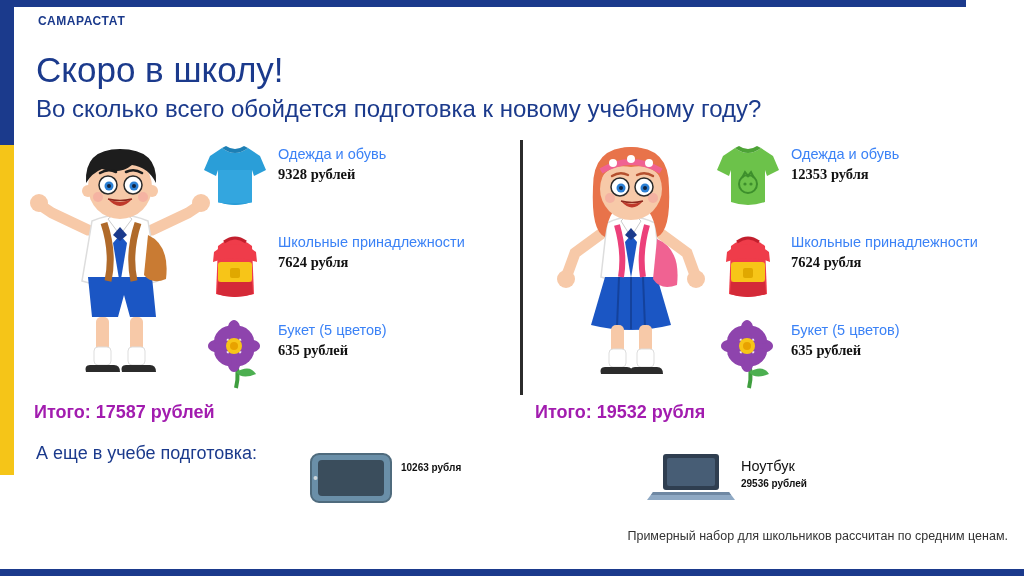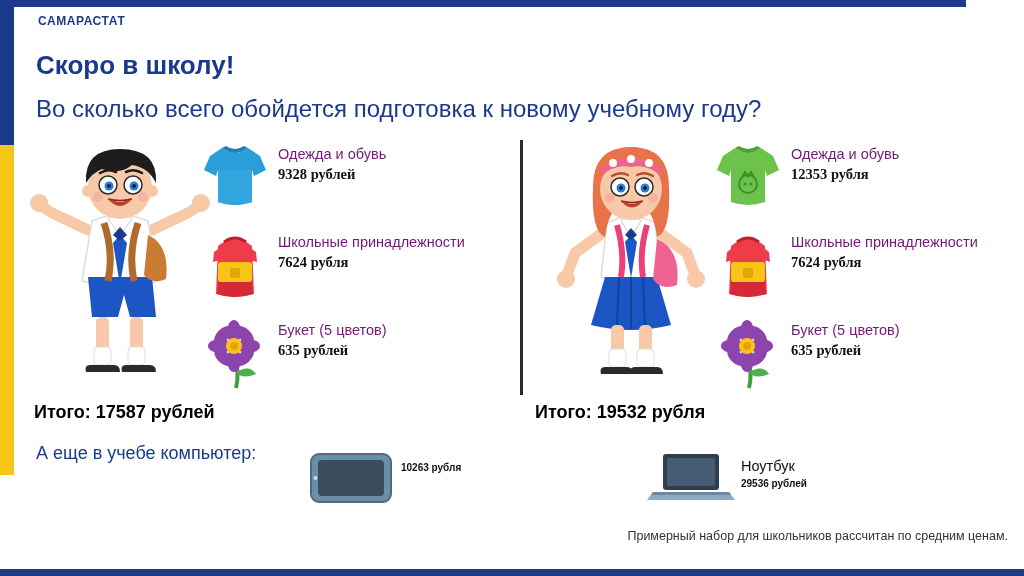--- a/index.html
+++ b/index.html
@@ -46,22 +46,22 @@
     position: absolute;
     left: 38px; top: 14px;
     font-size: 12px;
     font-weight: bold;
     letter-spacing: 0.6px;
     color: #1b3a8c;
   }
   .title {
     position: absolute;
     left: 36px; top: 50px;
-    font-size: 26px;
-    font-weight: bold;
+    font-size: 35px;
+    font-weight: normal;
     color: #1b3a8c;
     text-align: right;
   }
   .subtitle {
     position: absolute;
     left: 36px; top: 95px;
     font-size: 24px;
     color: #1b3a8c;
   }
 
@@ -96,38 +96,38 @@
     position: absolute;
     left: 0; top: 0;
     width: 70px; height: 76px;
   }
   .item .item-text {
     position: absolute;
     left: 78px; top: 6px;
   }
   .item-label {
     font-size: 14.5px;
-    color: #701a75;
+    color: #3b82f6;
     white-space: nowrap;
   }
   .item-value {
     font-size: 14.5px;
     font-weight: bold;
     color: #111111;
     margin-top: 4px;
     white-space: nowrap;
     font-family: Liberation Serif, serif;
   }
 
   
   .total {
     position: absolute;
     font-size: 18px;
     font-weight: bold;
-    color: #000000;
+    color: #a21caf;
     white-space: nowrap;
   }
   .total-boy { left: 34px; top: 402px; }
   .total-girl { left: 535px; top: 402px; }
 
   
   .extras-label {
     position: absolute;
     left: 36px; top: 443px;
     font-size: 18px;
@@ -422,21 +422,21 @@
         <div class="item-label">Букет (5 цветов)</div>
         <div class="item-value">635 рублей</div>
       </div>
     </div>
 
   </div>
 </div>
 
 <div class="total total-girl">Итого: 19532 рубля</div>
 
-<div class="extras-label">А еще в учебе компьютер:</div>
+<div class="extras-label">А еще в учебе подготовка:</div>
 
 <div class="extra extra-tablet">
   <div class="extra-icon">
     <svg width="92" height="60" viewBox="0 0 92 60">
       <rect x="6" y="6" width="80" height="48" rx="8" fill="#6a8fa8"></rect>
       <rect x="13" y="12" width="66" height="36" rx="4" fill="#3a4d5c"></rect>
       <circle cx="10.5" cy="30" r="2" fill="#cfd8dd"></circle>
       <rect x="6" y="6" width="80" height="48" rx="8" fill="none" stroke="#4f6b7d" stroke-width="2"></rect>
     </svg>
   </div>

